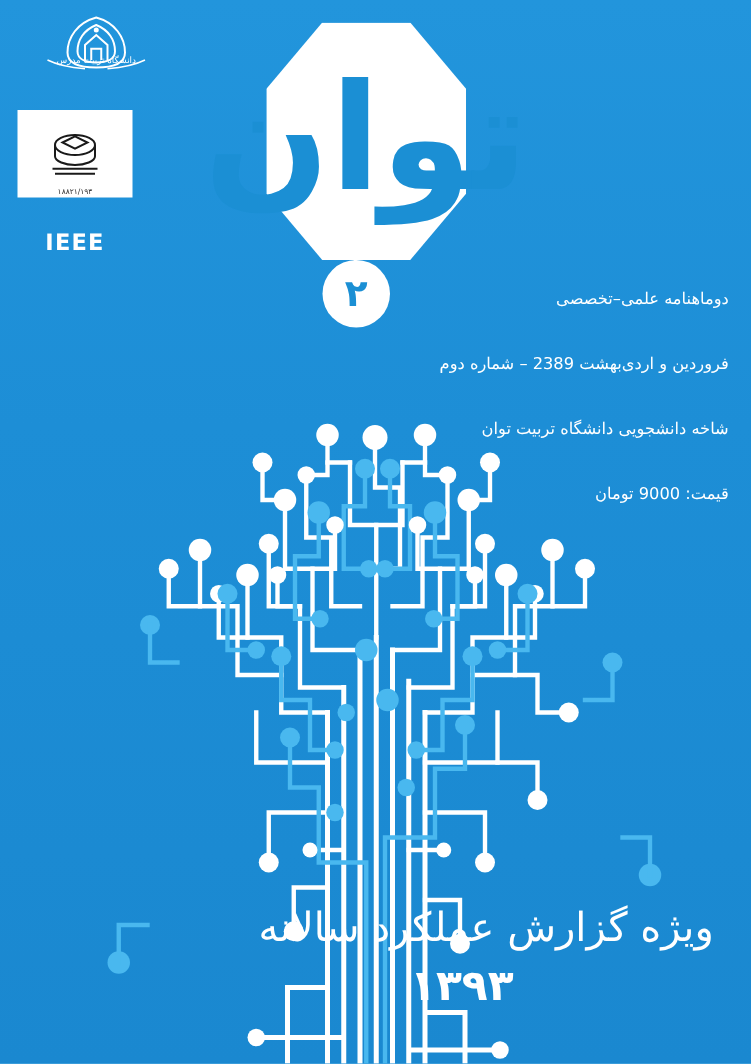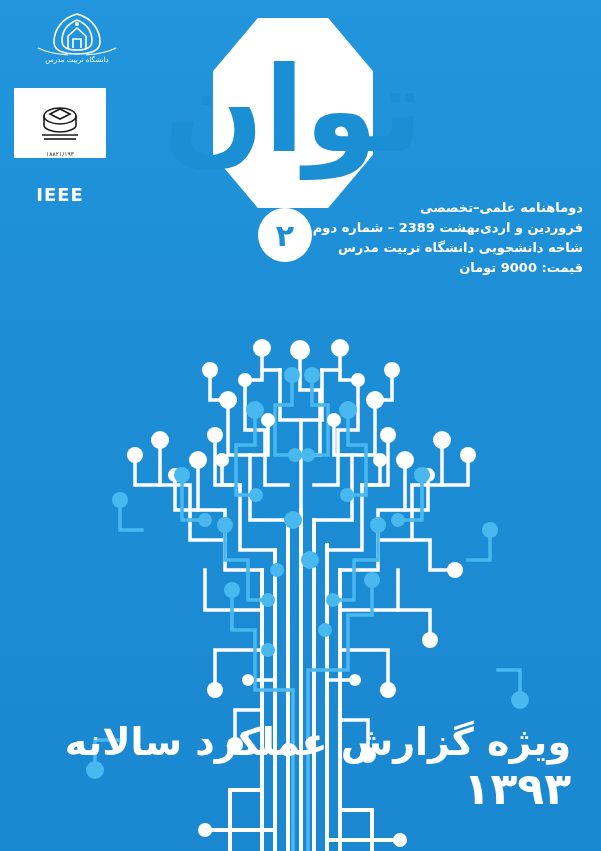--- a/index.html
+++ b/index.html
@@ -35,21 +35,21 @@
     left: 18px;
     top: 8px;
     width: 118px;
     height: 62px;
     color: #ffffff;
   }
   .uni-logo svg { display:block; }
   .uni-logo-text {
     position: absolute;
     left: 0;
-    top: 48px;
+    top: 36px;
     width: 118px;
     text-align: center;
     font-size: 7px;
     color: #ffffff;
     direction: rtl;
     letter-spacing: .2px;
   }
 
   
   .ieee-box {
@@ -150,22 +150,23 @@
     right: 18px;
     top: 198px;
     width: 330px;
     text-align: right;
     direction: rtl;
     color: #ffffff;
   }
   .masthead-lines div {
     font-size: 13px;
     line-height: 20px;
-    font-weight: bold;
+    font-weight: normal;
     white-space: nowrap;
+    margin-top: 32px;
   }
 
   
   .tree-wrap {
     position: absolute;
     left: 0;
     top: 270px;
     width: 601px;
     height: 581px;
   }
@@ -175,29 +176,30 @@
   .headline {
     position: absolute;
     right: 30px;
     bottom: 40px;
     width: 540px;
     text-align: right;
     direction: rtl;
     color: #ffffff;
   }
   .headline .l1 {
-    font-size: 38px;
-    font-weight: bold;
+    font-size: 32px;
+    font-weight: normal;
     line-height: 50px;
     letter-spacing: -1px;
   }
   .headline .l2 {
-    font-size: 44px;
+    font-size: 34px;
     font-weight: bold;
     line-height: 44px;
+    margin-right: 160px;
   }
 </style>
 </head>
 <body>
 
 <div id="cover">
   <div class="bg-layer"></div>
   <div class="bg-grad"></div>
 
   <div class="uni-logo">
@@ -236,21 +238,21 @@
   <div class="title-badge">
     <div class="octa"></div>
     <div class="title-glyph">توان</div>
   </div>
   <div class="issue-stem"></div>
   <div class="issue-circle">۲</div>
 
   <div class="masthead-lines">
     <div>دوماهنامه علمی–تخصصی</div>
     <div>فروردین و اردی‌بهشت 2389 – شماره دوم</div>
-    <div>شاخه دانشجویی دانشگاه تربیت مدرس</div>
+    <div>شاخه دانشجویی دانشگاه تربیت توان</div>
     <div>قیمت: 9000 تومان</div>
   </div>
 
   <div class="tree-wrap">
     <svg width="601" height="581" viewBox="0 0 601 581" xmlns="http://www.w3.org/2000/svg">
       <defs>
         <g id="pad"></g>
       </defs>
 
       <g stroke="#ffffff" stroke-width="4" fill="none" stroke-linecap="square">

